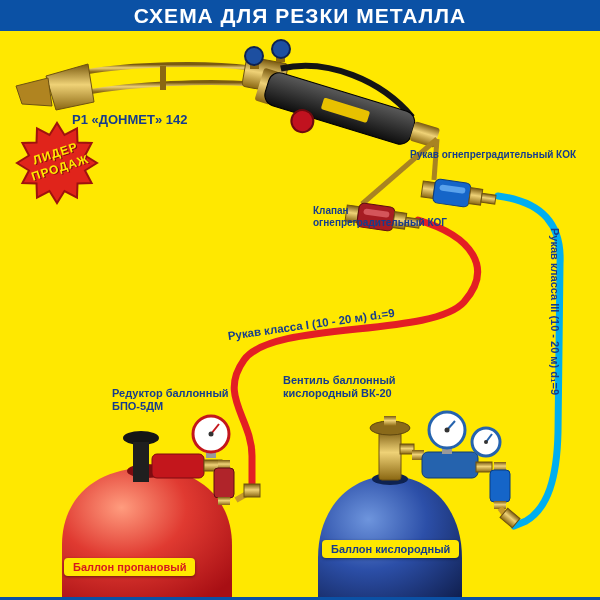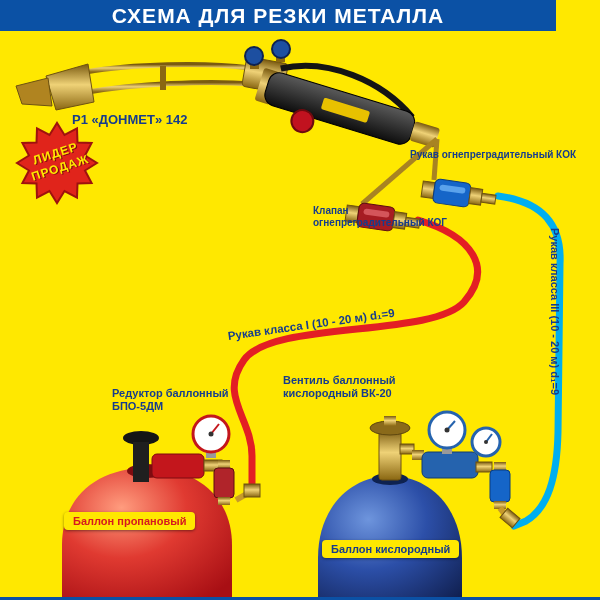--- a/index.html
+++ b/index.html
@@ -1,30 +1,30 @@
 <!DOCTYPE html>
 <html><head>
 <meta charset="utf-8">
 <style>
   html,body{margin:0;padding:0;}
   .stage{position:relative;width:600px;height:600px;background:#FFE800;overflow:hidden;
          font-family:"Liberation Sans",sans-serif;}
-  .title-bar{position:absolute;top:0;left:0;width:556px;height:31px;background:#0B51A5;
+  .title-bar{position:absolute;top:0;left:0;width:600px;height:31px;background:#0B51A5;
              display:flex;align-items:center;justify-content:center;}
   .title-bar h1{margin:0;color:#FFFFFF;font-size:21px;font-weight:bold;letter-spacing:1px;}
   .canvas{position:absolute;left:0;top:0;}
   .lbl{position:absolute;color:#163C8C;font-weight:bold;white-space:pre-line;line-height:1.18;}
   .nowrap{white-space:nowrap;}
   .badge-text{position:absolute;left:20px;top:146px;width:76px;transform:rotate(-18deg);
               text-align:center;color:#FFE800;font-weight:bold;font-size:12px;line-height:1.25;
               text-shadow:1px 1px 0 #7E0B10;}
   .badge-text span{display:block;letter-spacing:1px;}
   .cyl-badge{position:absolute;background:#FFE800;border-radius:4px;padding:3px 9px;
              font-weight:bold;font-size:11px;box-shadow:0 1px 3px rgba(0,0,0,.45);white-space:nowrap;}
-  .cyl-badge.propane{color:#D6191F;left:64px;top:512px;}
+  .cyl-badge.propane{color:#D6191F;left:64px;top:558px;}
   .cyl-badge.oxygen{color:#163C8C;left:322px;top:540px;}
   .bottom-line{position:absolute;left:0;bottom:0;width:600px;height:3px;background:#0B51A5;}
 </style>
 </head>
 <body>
 
 <div class="stage">
 
   <div class="title-bar">
     <h1>СХЕМА ДЛЯ РЕЗКИ МЕТАЛЛА</h1>

